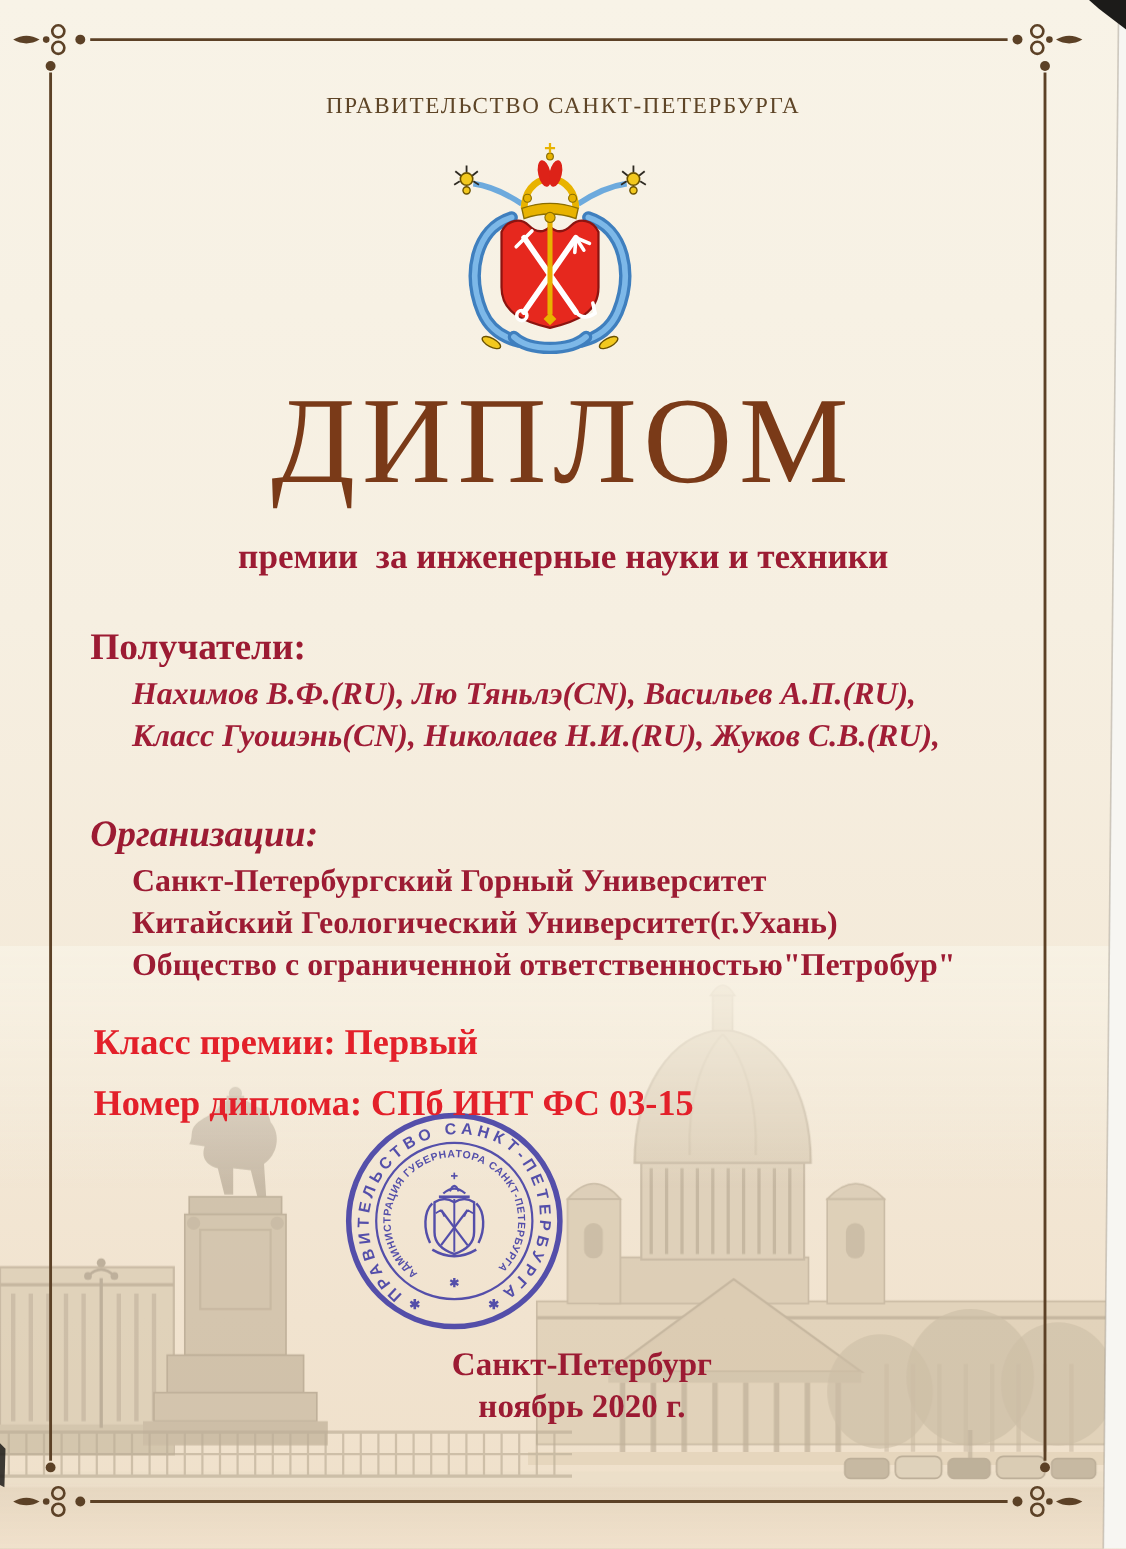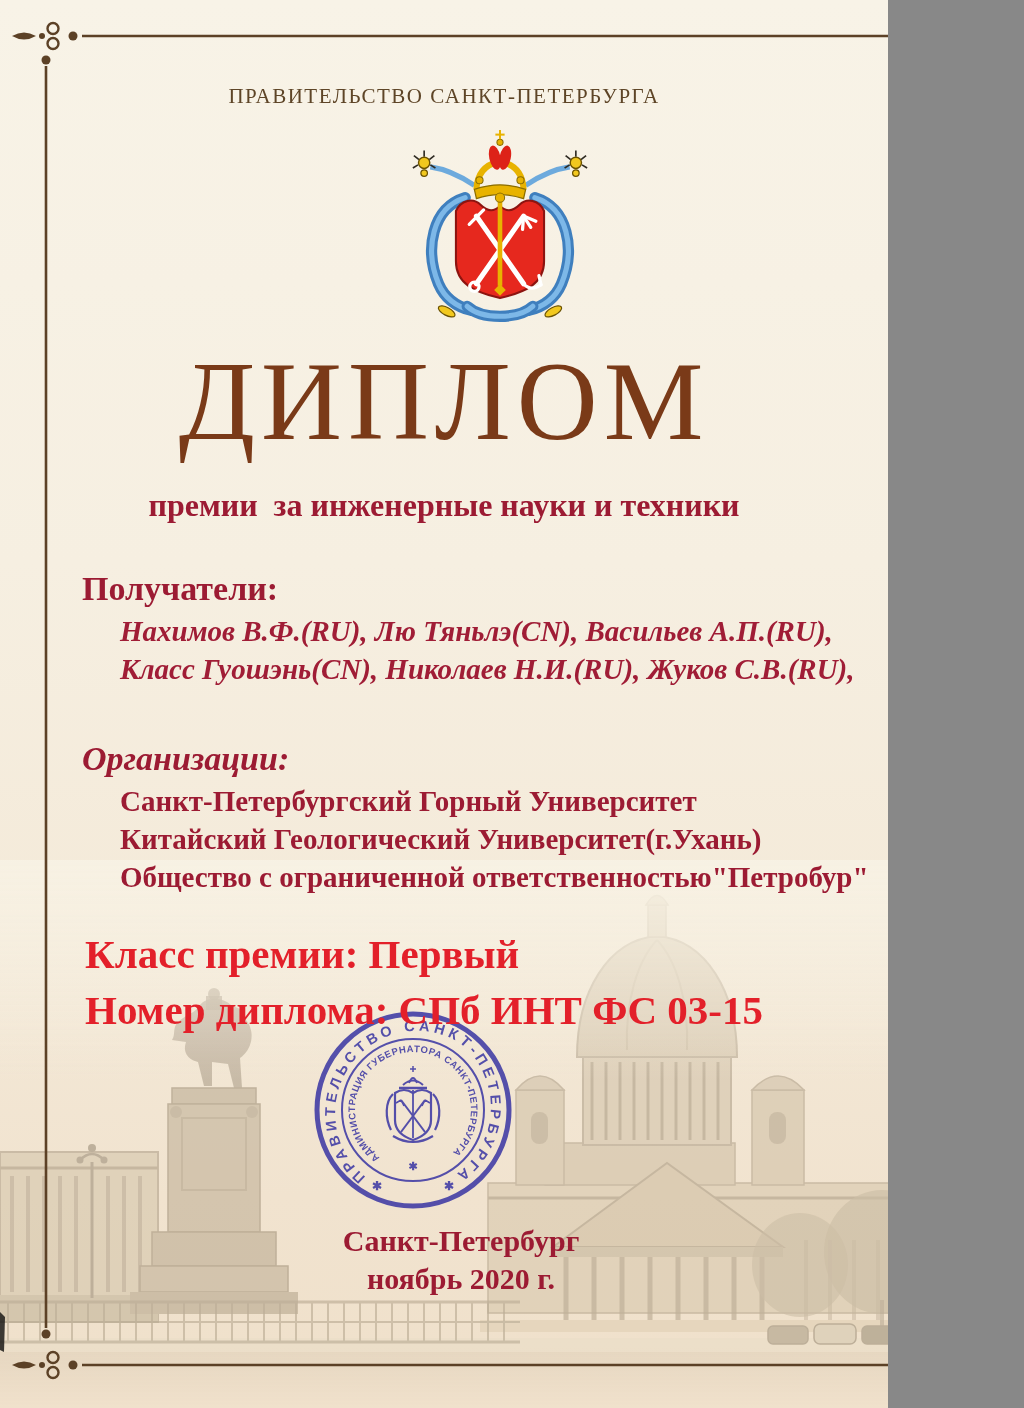--- a/index.html
+++ b/index.html
@@ -1,29 +1,29 @@
 <!DOCTYPE html>
 <html><head>
 <meta charset="utf-8">
 <style>
   html,body{margin:0;padding:0;}
   body{width:1024px;height:1408px;overflow:hidden;background:#888;}
-  .page{position:relative;width:888px;height:1408px;overflow:hidden;
+  .page{position:relative;width:1024px;height:1408px;overflow:hidden;
         background:linear-gradient(180deg,#f8f3e7 0%,#f6efe1 40%,#f4ead9 65%,#f1e3cf 85%,#efe0ca 100%);
         font-family:"Liberation Serif", serif;}
   svg{display:block}
   .abs{position:absolute;}
   .ctr{left:0;right:0;text-align:center;}
   .issuer{top:84px;font-size:21px;letter-spacing:1.5px;color:#5e4527;z-index:4;}
   .title{top:340px;font-size:112px;font-weight:normal;letter-spacing:6px;color:#7a3a18;line-height:1.1;z-index:4;}
   .subtitle{top:487px;font-size:32px;font-weight:bold;color:#9c1b33;white-space:pre;z-index:4;}
   .sec-label{font-size:34px;font-weight:bold;color:#9c1b33;z-index:4;}
   .rec-lines{left:120px;top:612px;font-size:29px;line-height:38px;font-weight:bold;font-style:italic;color:#a01d36;z-index:4;}
   .org-lines{left:120px;top:782px;font-size:29px;line-height:38px;font-weight:bold;color:#9c1b33;z-index:4;}
-  .red-line{left:85px;font-size:41px;font-weight:bold;color:#e3202a;z-index:4;white-space:pre;}
+  .red-line{left:85px;font-size:33px;font-weight:bold;color:#e3202a;z-index:4;white-space:pre;}
   .bottom-block{left:34px;right:0;top:1222px;text-align:center;font-size:30px;line-height:38px;
                 font-weight:bold;color:#9c1b33;z-index:4;}
   .layer0{left:0;top:0;z-index:1;}
   .layer-frame{left:0;top:0;z-index:2;}
   .layer-emblem{left:377px;top:130px;z-index:4;}
   .layer-stamp{left:293px;top:990px;z-index:3;opacity:.88;}
   .layer-artifacts{left:0;top:0;z-index:6;}
   .stamp-text{font-family:"Liberation Sans", sans-serif;font-weight:bold;fill:#3e3aa4;}
 </style>
 </head>

